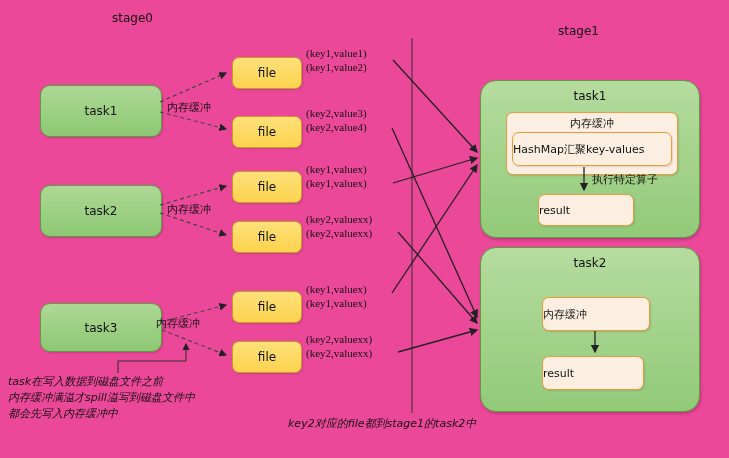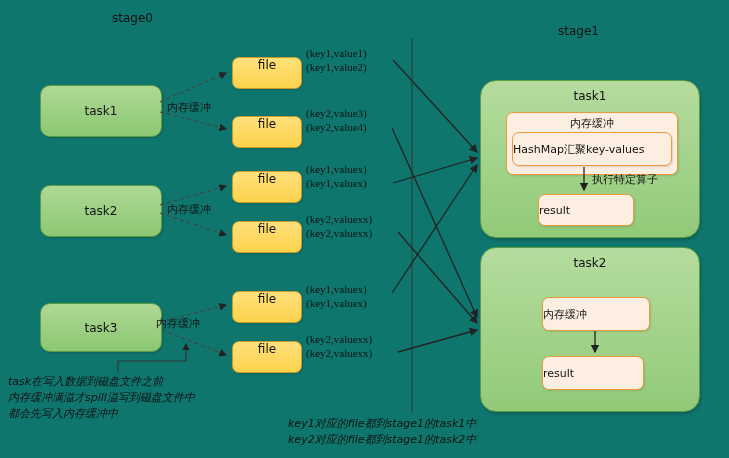--- a/index.html
+++ b/index.html
@@ -1,32 +1,32 @@
 <!DOCTYPE html>
 <html><head>
 <meta charset="utf-8">
 <style>
   html,body{margin:0;padding:0;background:#fff;}
   .canvas{
-    position:relative;width:729px;height:458px;background:#0f766e;overflow:hidden;
+    position:relative;width:729px;height:458px;background:#ec4899;overflow:hidden;
     font-family:"DejaVu Sans","Liberation Sans",sans-serif;color:#111;
   }
   .stage-label{position:absolute;font-size:12px;}
   .task-left{
     position:absolute;width:120px;height:50px;
     background:linear-gradient(180deg,#aed895,#8cc873);
     border:1.6px solid #5b9e41;border-radius:10px;
     display:flex;align-items:center;justify-content:center;font-size:12px;
     box-shadow:1px 1px 2px rgba(0,0,0,0.18);
   }
   .file-box{
     position:absolute;width:68px;height:30px;
     background:linear-gradient(180deg,#ffe07a,#fcd34d);
     border:1.5px solid #c79a2a;border-radius:7px;
-    display:flex;justify-content:center;font-size:12px;
+    display:flex;align-items:center;justify-content:center;font-size:12px;
     box-shadow:1px 1px 2px rgba(0,0,0,0.15);
   }
   .kv{position:absolute;font-size:11px;line-height:14px;font-family:Liberation Serif, serif;}
   .buffer-label{position:absolute;font-size:11px;white-space:nowrap;}
   .big-task{
     position:absolute;width:218px;
     background:linear-gradient(180deg,#b5dc9e,#92ca79);
     border:1.6px solid #5b9e41;border-radius:16px;
     box-shadow:1px 2px 3px rgba(0,0,0,0.2);
   }
@@ -129,21 +129,20 @@
   <div class="orange-box" style="left:542px;top:356px;width:100px;height:32px">
     <span>result</span>
   </div>
 
   <div class="note" style="left:8px;top:374px">
     <div>task在写入数据到磁盘文件之前</div>
     <div>内存缓冲满溢才spill溢写到磁盘文件中</div>
     <div>都会先写入内存缓冲中</div>
   </div>
   <div class="note" style="left:288px;top:416px">
-    <div>key1对应的file都到stage1的task1中</div>
     <div>key2对应的file都到stage1的task2中</div>
   </div>
 
   <svg class="overlay" viewBox="0 0 729 458">
     <defs>
       <marker id="arrow" viewBox="0 0 10 10" refX="8.5" refY="5" markerWidth="6.5" markerHeight="6.5" orient="auto-start-reverse">
         <path d="M0,0 L10,5 L0,10 z" fill="#222"></path>
       </marker>
     </defs>
 

